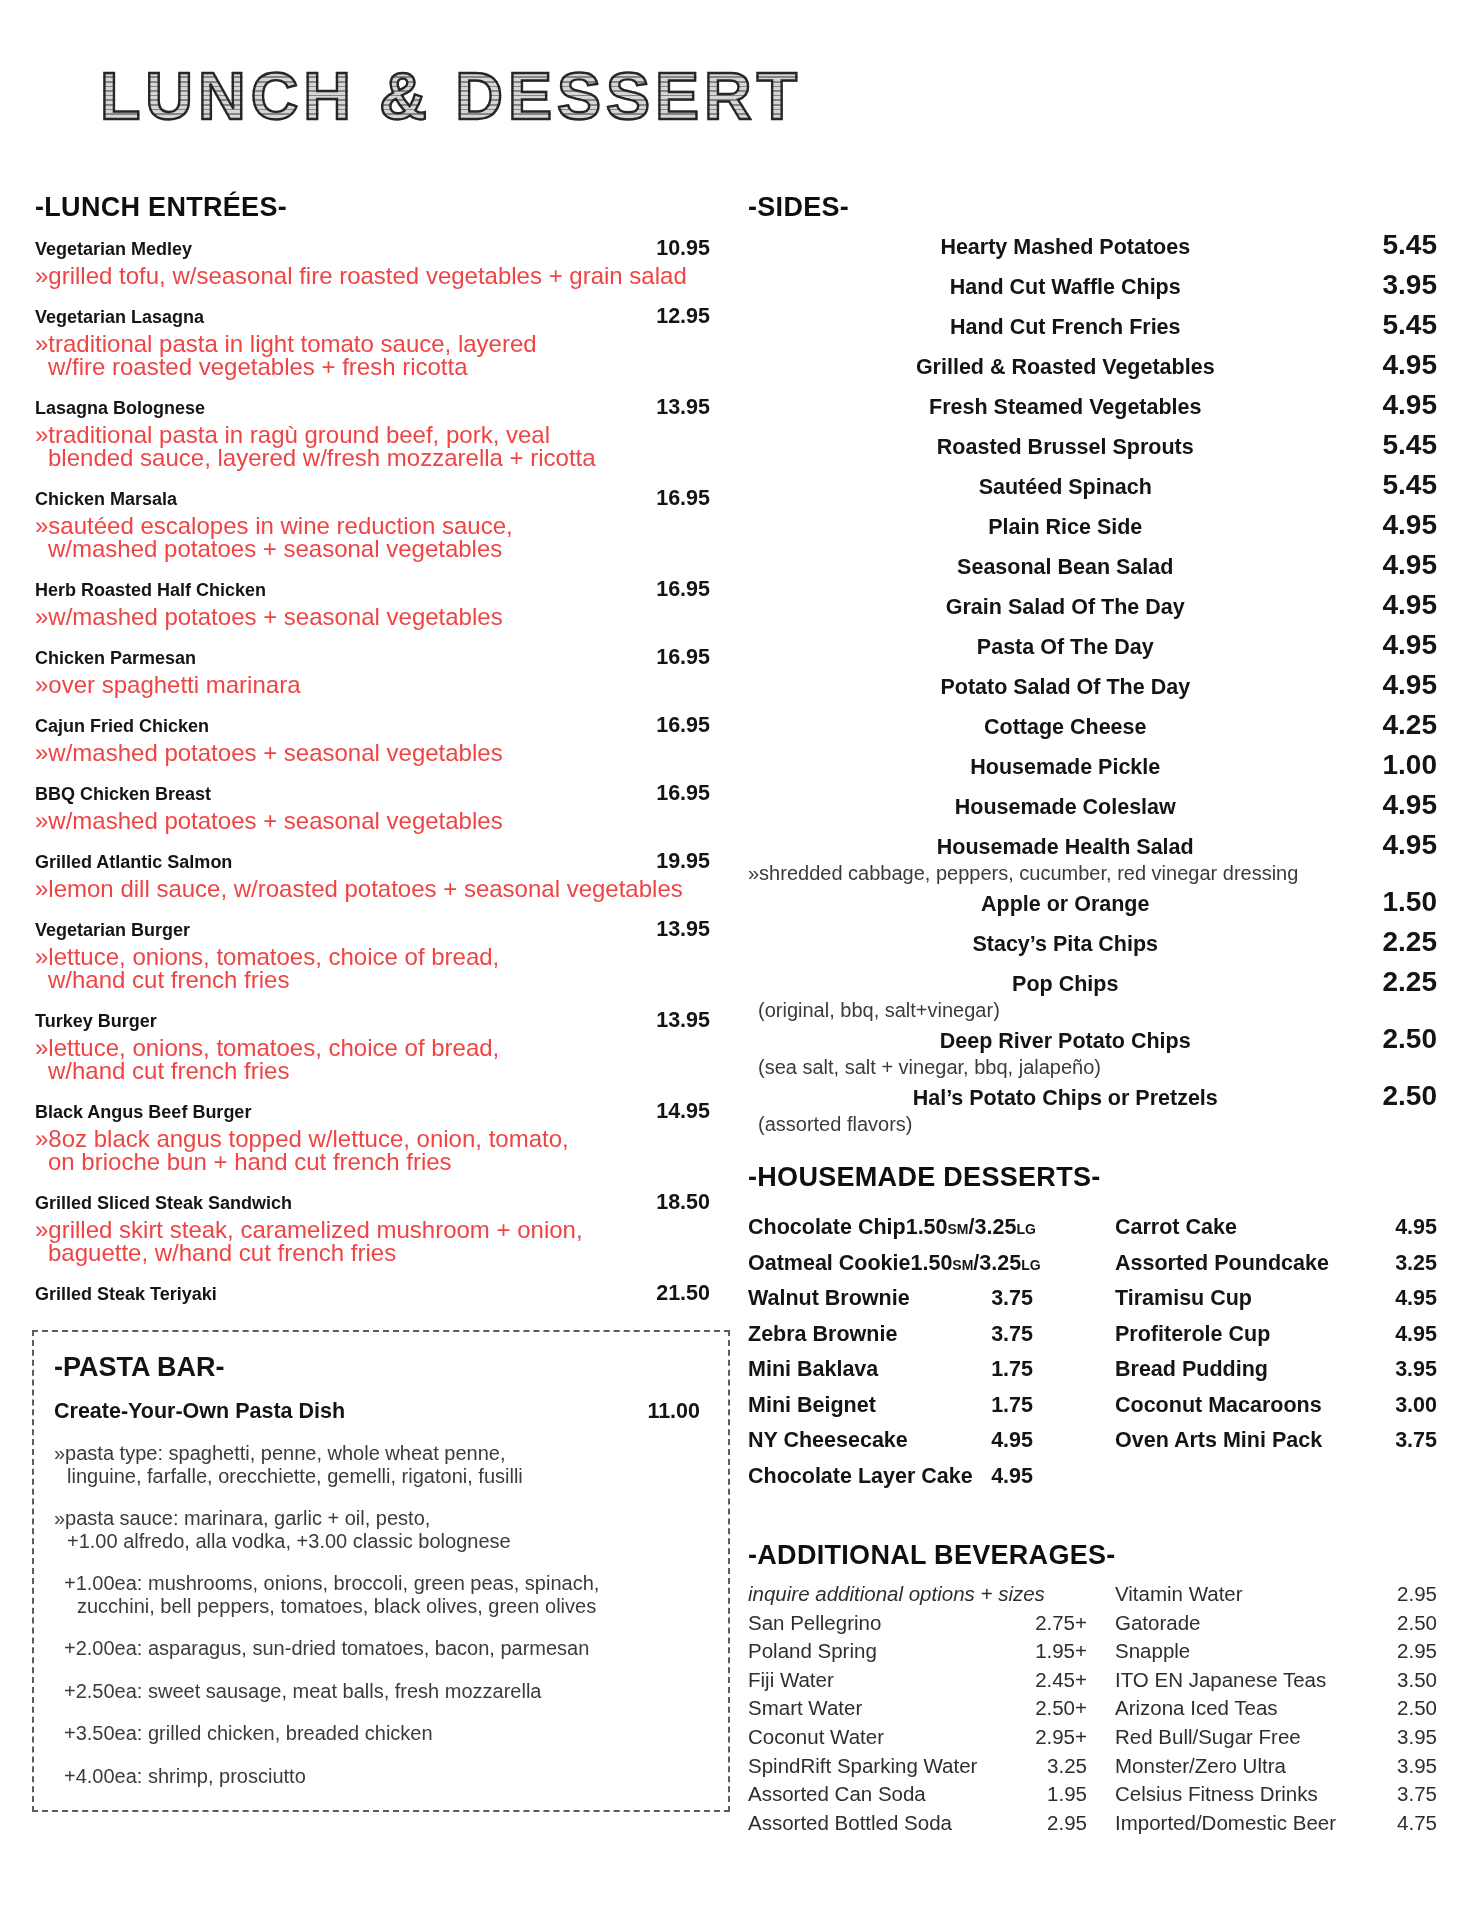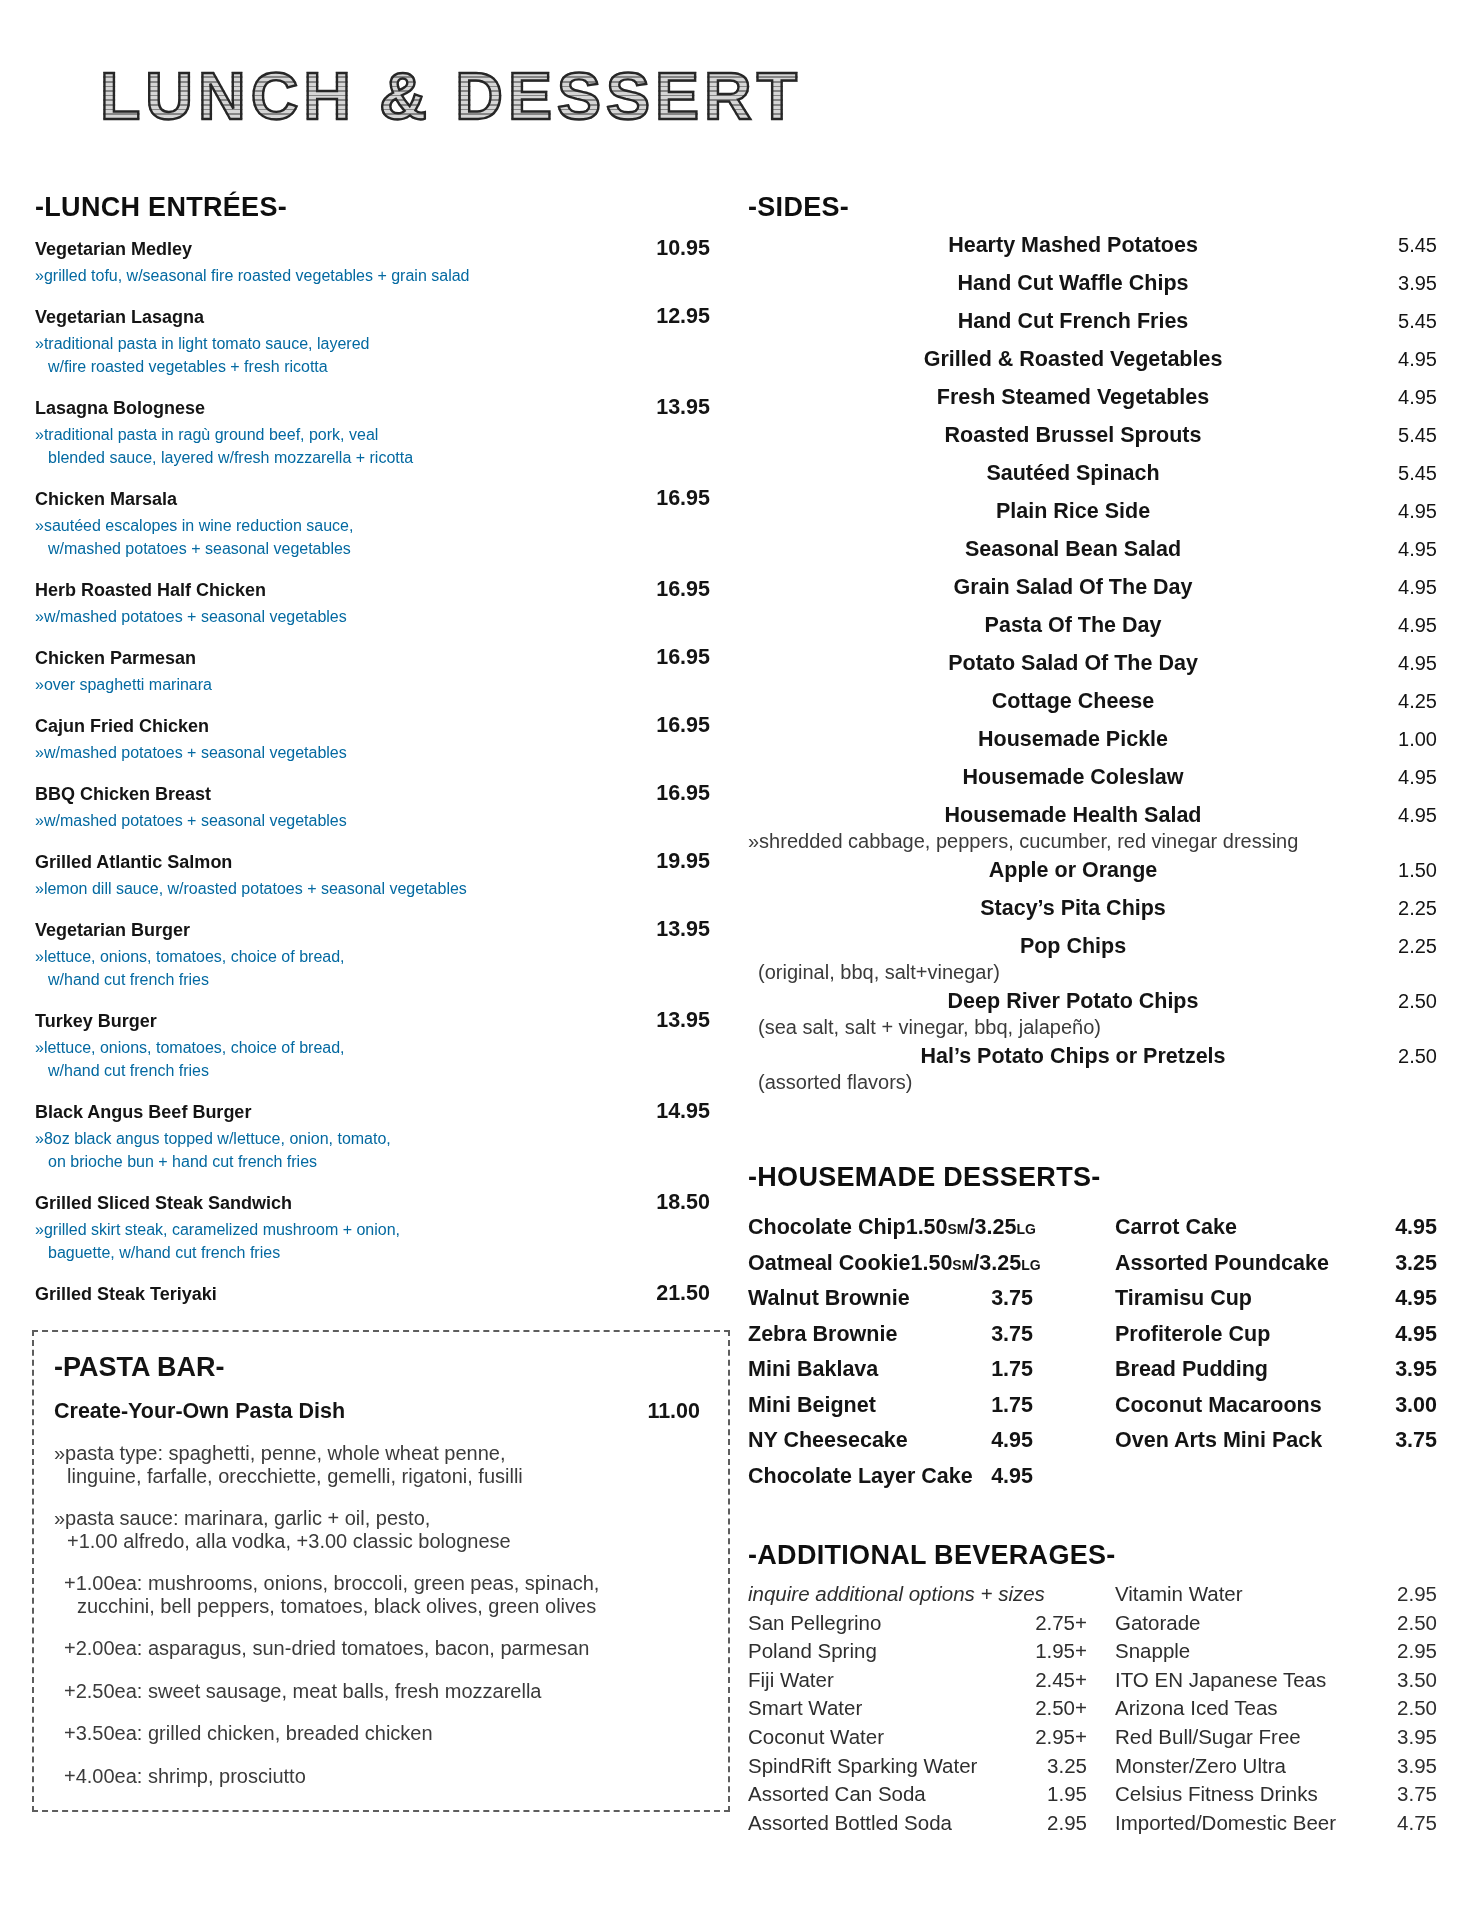--- a/index.html
+++ b/index.html
@@ -19,21 +19,21 @@
   
   .sec-header{font-size:27px;font-weight:700;letter-spacing:0.3px;color:#0f0f0f;line-height:30px;}
 
   
   .col-left{position:absolute;left:35px;top:192px;width:675px;}
   .lunch-list{margin-top:11px;}
   .l-item{margin-bottom:14px;}
   .l-row{display:flex;align-items:baseline;}
   .l-name{flex:1;font-size:18px;font-weight:700;line-height:30px;color:#141414;}
   .l-price{font-size:21.5px;font-weight:700;line-height:30px;color:#141414;white-space:nowrap;}
-  .l-desc-line{font-size:16px;line-height:23px;color:#0369a1;}
+  .l-desc-line{font-size:24px;line-height:23px;color:#ef4444;}
   .l-desc-line.indent{padding-left:13px;}
 
   
   .pasta-box{position:absolute;left:32px;top:1330px;width:698px;height:482px;
              box-sizing:border-box;border:2px dashed #5d5d5d;padding:20px 28px 0 20px;}
   .pb-header{font-size:27px;font-weight:700;line-height:30px;}
   .pb-item-row{display:flex;align-items:baseline;margin-top:15px;}
   .pb-item-name{flex:1;font-size:21.5px;font-weight:700;line-height:28px;}
   .pb-item-price{font-size:21.5px;font-weight:700;white-space:nowrap;}
   .pb-notes{margin-top:17px;}
@@ -42,21 +42,21 @@
   .pb-note-line.cont{padding-left:13px;}
 
   
   .col-right{position:absolute;left:748px;top:0;width:689px;}
   .sec-sides{position:absolute;top:192px;left:0;width:689px;}
   .sides-list{margin-top:11px;}
   .s-item{margin-bottom:14px;}
   .s-item.has-note{margin-bottom:6px;}
   .s-row{display:flex;align-items:baseline;text-align:center;}
   .s-name{flex:1;font-size:21.5px;font-weight:700;line-height:24px;color:#141414;}
-  .s-price{font-size:20px;font-weight:400;line-height:24px;white-space:nowrap;}
+  .s-price{font-size:28px;font-weight:700;line-height:24px;white-space:nowrap;}
   .s-note{font-size:20px;line-height:22px;color:#3b3b3b;margin-top:3px;}
   .s-note.indent{padding-left:10px;}
 
   
   .sec-desserts{position:absolute;top:1162px;left:0;width:689px;}
   .d-grid{display:flex;margin-top:23px;}
   .d-col1{width:285px;}
   .d-gapcol{width:82px;}
   .d-col2{width:322px;}
   .d-row{display:flex;align-items:baseline;height:35.5px;}

